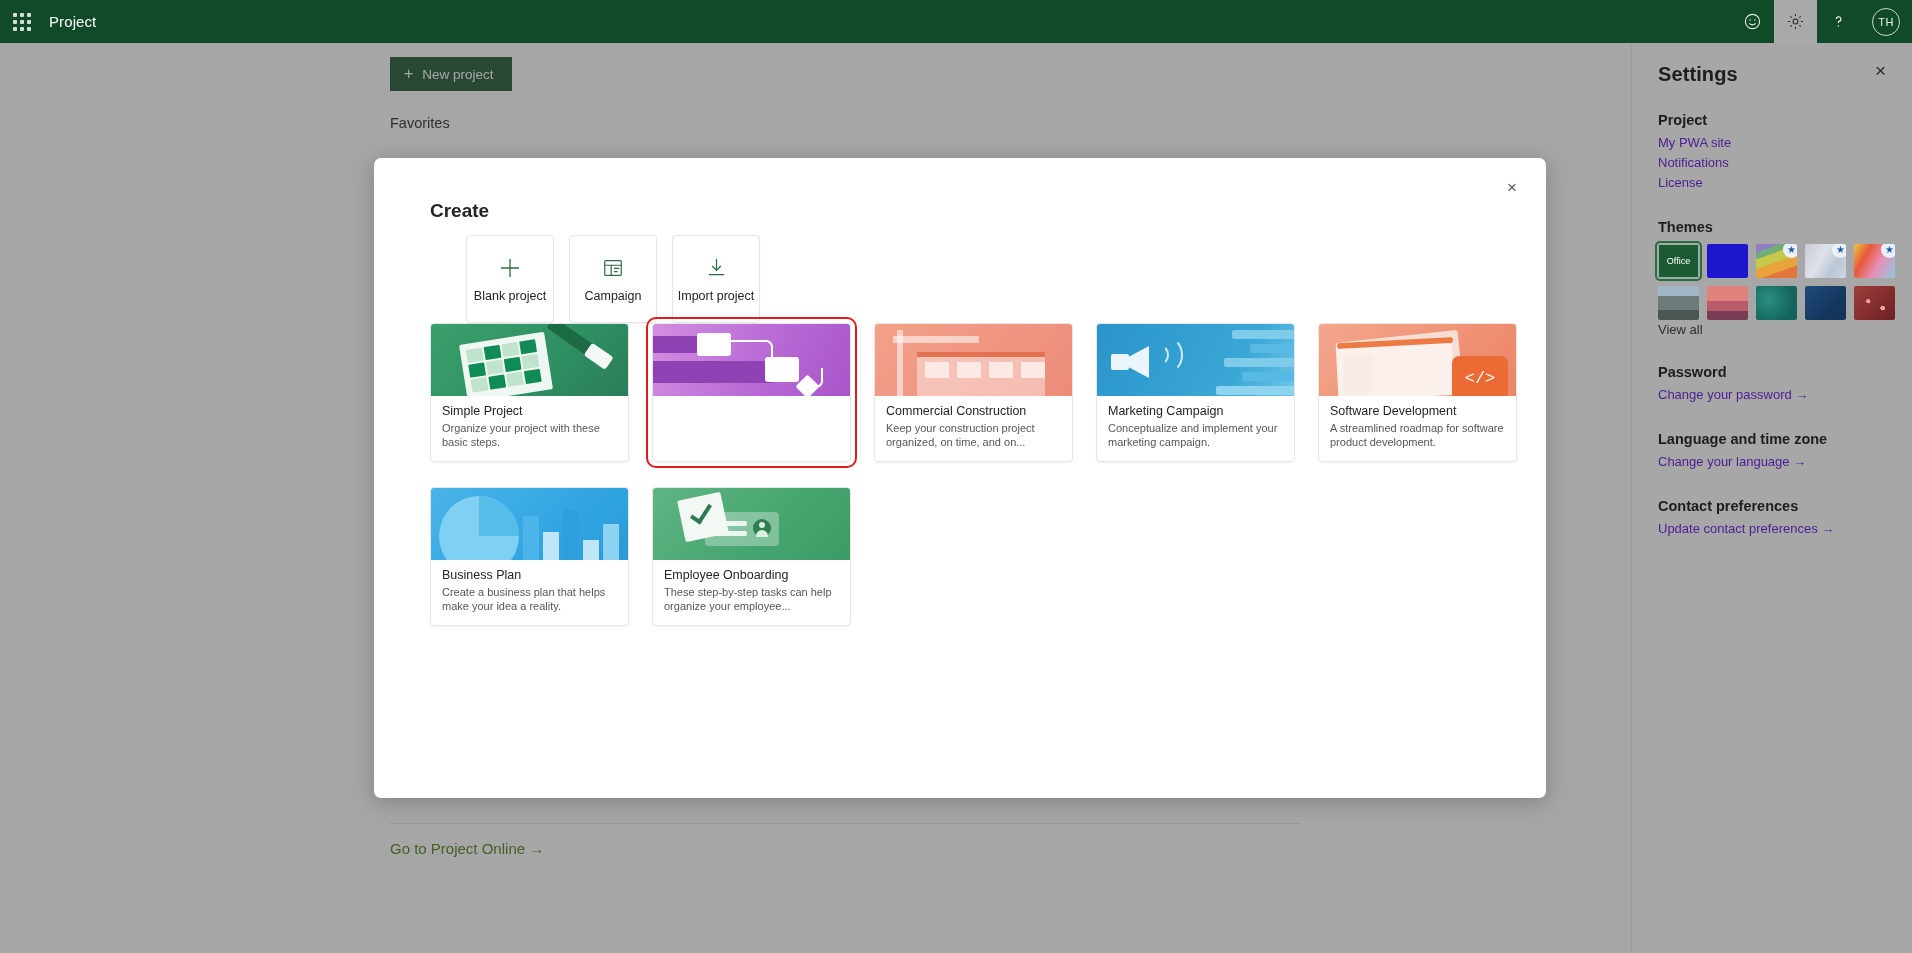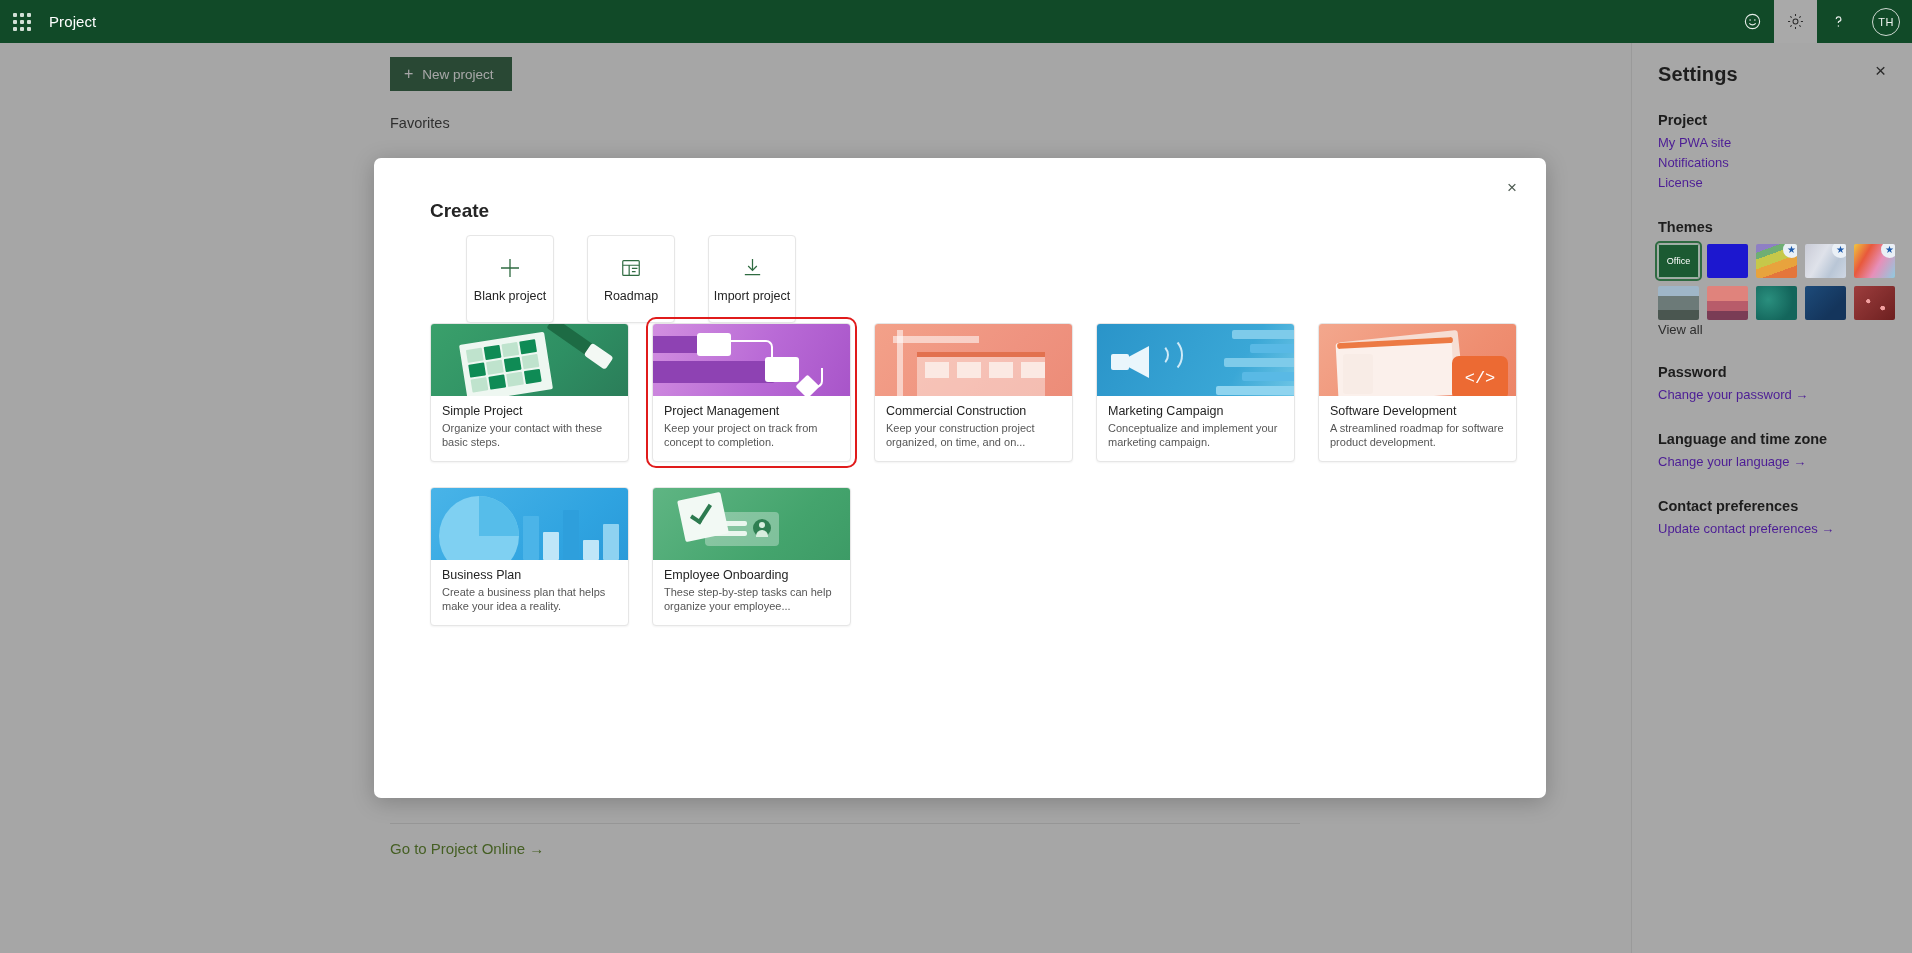--- a/index.html
+++ b/index.html
@@ -112,21 +112,21 @@
   }
   .modal-close {
     position:absolute; right:18px; top:14px; width:32px; height:32px;
     display:flex; align-items:center; justify-content:center; cursor:pointer;
     color:#4e5b52; font-size:17px;
   }
   .modal-body { padding:42px 56px 0 56px; }
   .m-h1 { font-size:19px; color:#242424; font-weight:600; margin-bottom:13px; }
   .m-h2 { font-size:17px; color:#242424; font-weight:600; margin:42px 0 13px 0; }
 
-  .create-row { display:flex; gap:33px;padding-left:36px; }
+  .create-row { display:flex; gap:15px;padding-left:36px; }
   .create-card {
     width:88px; height:88px; border:1px solid #e6e6e6; border-radius:4px;
     background:#fff; display:flex; flex-direction:column; align-items:center; justify-content:center;
     cursor:pointer; box-shadow:0 1px 2px rgba(0,0,0,.05);
   }
   .create-card .ci { color:#2f6b41; margin-bottom:9px; height:24px; display:flex; align-items:center;}
   .create-card .cl { font-size:12.5px; color:#242424; }
 
   .tpl-grid { display:grid; grid-template-columns:repeat(5,199px); grid-gap:25px 23px; }
   .tpl-card {
@@ -345,21 +345,21 @@
           <span class="cl">Blank project</span>
         </div>
         <div class="create-card">
           <span class="ci">
             <svg width="22" height="22" viewBox="0 0 24 24" fill="none" stroke="currentColor" stroke-width="1.3">
               <rect x="3" y="4" width="18" height="16" rx="1"></rect>
                 <path d="M3 9h18M10 9v11"></path>
               <path d="M13 12.5h6M13 16h4"></path>
             </svg>
           </span>
-          <span class="cl">Roadmap</span>
+          <span class="cl">Campaign</span>
         </div>
         <div class="create-card">
           <span class="ci">
             <svg width="23" height="23" viewBox="0 0 24 24" fill="none" stroke="currentColor" stroke-width="1.3">
               <path d="M12 3v12M7.5 10.5L12 15l4.5-4.5M4 19.5h16"></path>
             </svg>
           </span>
           <span class="cl">Import project</span>
         </div>
       </div>
@@ -381,37 +381,33 @@
                 <i></i>
                 <i></i>
                 <i class="dark"></i>
                 <i></i>
                 <i class="dark"></i>
               </span>
             <span class="pen"></span>
           </div>
           <div class="tpl-text">
             <div class="tpl-name">Simple Project</div>
-            <div class="tpl-desc">Organize your contact with these basic steps.</div>
+            <div class="tpl-desc">Organize your project with these basic steps.</div>
           </div>
         </div>
 
         <div class="tpl-card highlight">
           <div class="thumb th-pm">
             <span class="bar1"></span>
               <span class="ln1"></span>
               <span class="box1"></span>
             <span class="bar2"></span>
               <span class="ln2"></span>
               <span class="box2"></span>
               <span class="dia"></span>
-          </div>
-          <div class="tpl-text">
-            <div class="tpl-name">Project Management</div>
-            <div class="tpl-desc">Keep your project on track from concept to completion.</div>
           </div>
         </div>
 
         <div class="tpl-card">
           <div class="thumb th-cc">
             <span class="bldg"></span>
               <span class="bldg-top"></span>
             <span class="win" style="left:50px"></span>
               <span class="win" style="left:82px"></span>
             <span class="win" style="left:114px"></span>

